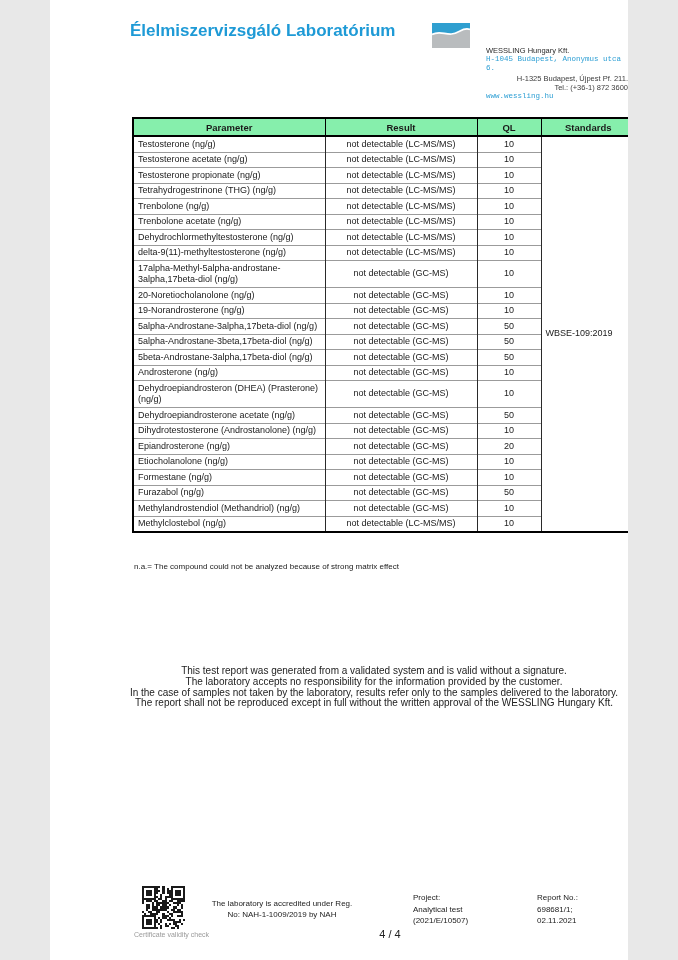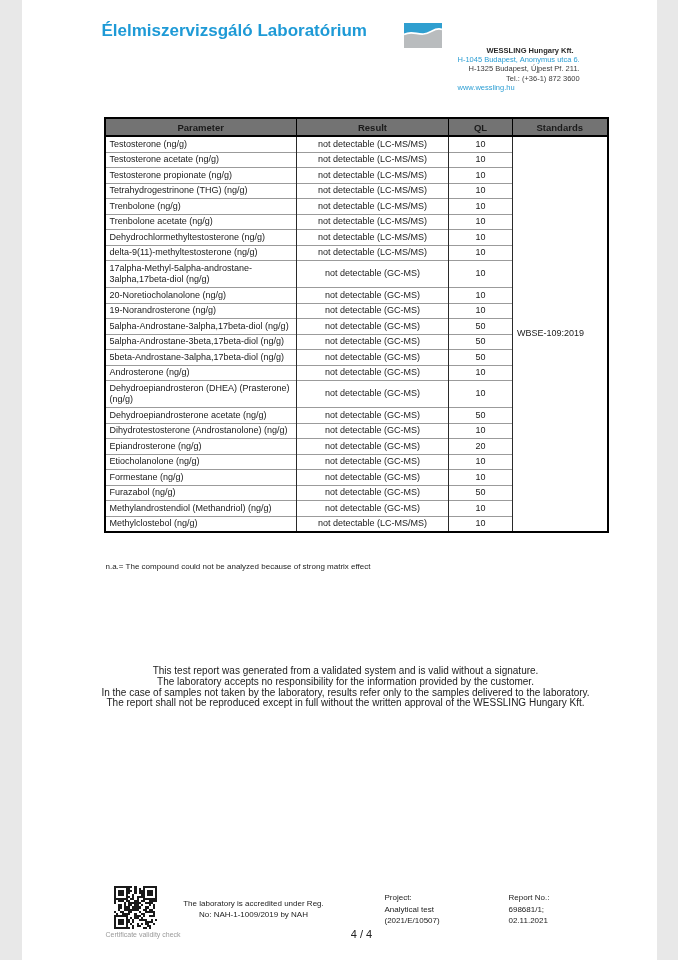--- a/index.html
+++ b/index.html
@@ -1,53 +1,53 @@
 <!DOCTYPE html>
 <html><head>
 <meta charset="utf-8">
 <style>
   * { margin:0; padding:0; box-sizing:border-box; }
   html,body { background:#e8e8e8; }
   .page {
     position:relative;
-    width:635px; height:960px;
+    width:578px; height:960px;
     background:#ffffff;
     font-family:"Liberation Sans", sans-serif;
     color:#1a1a1a;
     overflow:hidden;
     margin:0 auto;
   }
   
   .lab-title {
     position:absolute; left:80px; top:21px;
     font-size:17px; font-weight:bold; color:#1e9ad6;
     letter-spacing:0px; white-space:nowrap;
   }
   .wave-icon { position:absolute; left:382px; top:23px; width:38px; height:25px; }
   .brand {
     position:absolute; left:428px; top:18px;
     font-size:29px; font-weight:bold; color:#121212;
     letter-spacing:-0.5px; -webkit-text-stroke:0.9px #121212;
     white-space:nowrap;
   }
   .company-block { position:absolute; left:436px; top:46px; font-size:7.5px; line-height:9.2px; }
-  .company-name { font-weight:bold; color:#2b2b2b;margin-left:29px; }
-  .addr-blue { color:#2e9fd4; }
+  .company-name { font-weight:normal; color:#2b2b2b; }
+  .addr-blue { color:#2e9fd4;font-family:Liberation Mono, monospace; }
   .addr-dark { color:#3c3c3c;text-align:right; }
   
   .table-wrap { position:absolute; left:82px; top:117px; }
   table.report-table {
     border-collapse:collapse; table-layout:fixed;
     width:503px; font-size:9px;
     border:2px solid #000;
   }
   .report-table th {
     font-size:9.5px; font-weight:bold; text-align:center;
     padding:2.5px 2px; border:1px solid #000; border-bottom:2px solid #000;
-    background:#737373;
+    background:#86efac;
   }
   .report-table td {
     padding:1.5px 4px; line-height:11.5px;
     border-left:1px solid #2a2a2a; border-right:1px solid #2a2a2a;
     border-top:1px solid #9b9b9b;
     vertical-align:middle;
   }
   .report-table td.cell-result, .report-table td.cell-ql { text-align:center;margin-left:10px; }
   .report-table td.cell-standards {
     text-align:left; vertical-align:middle;

